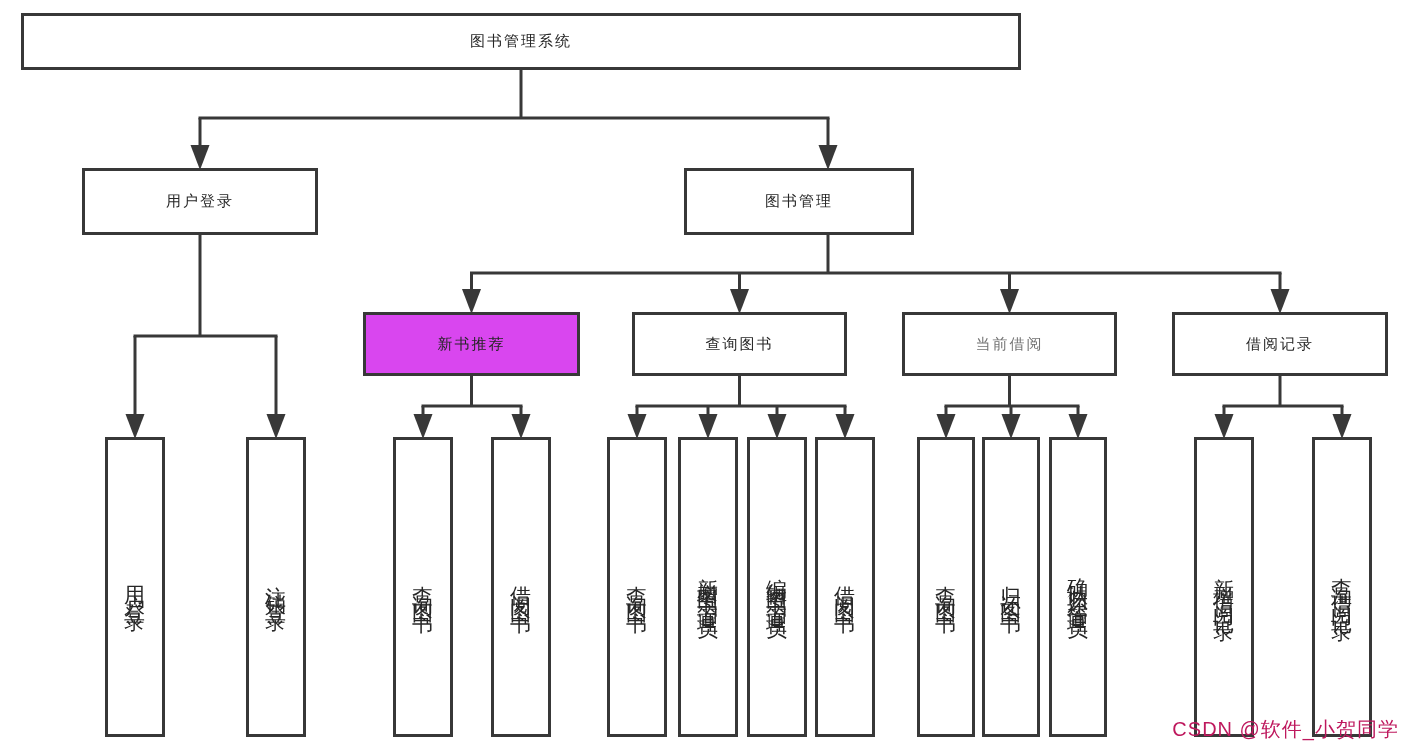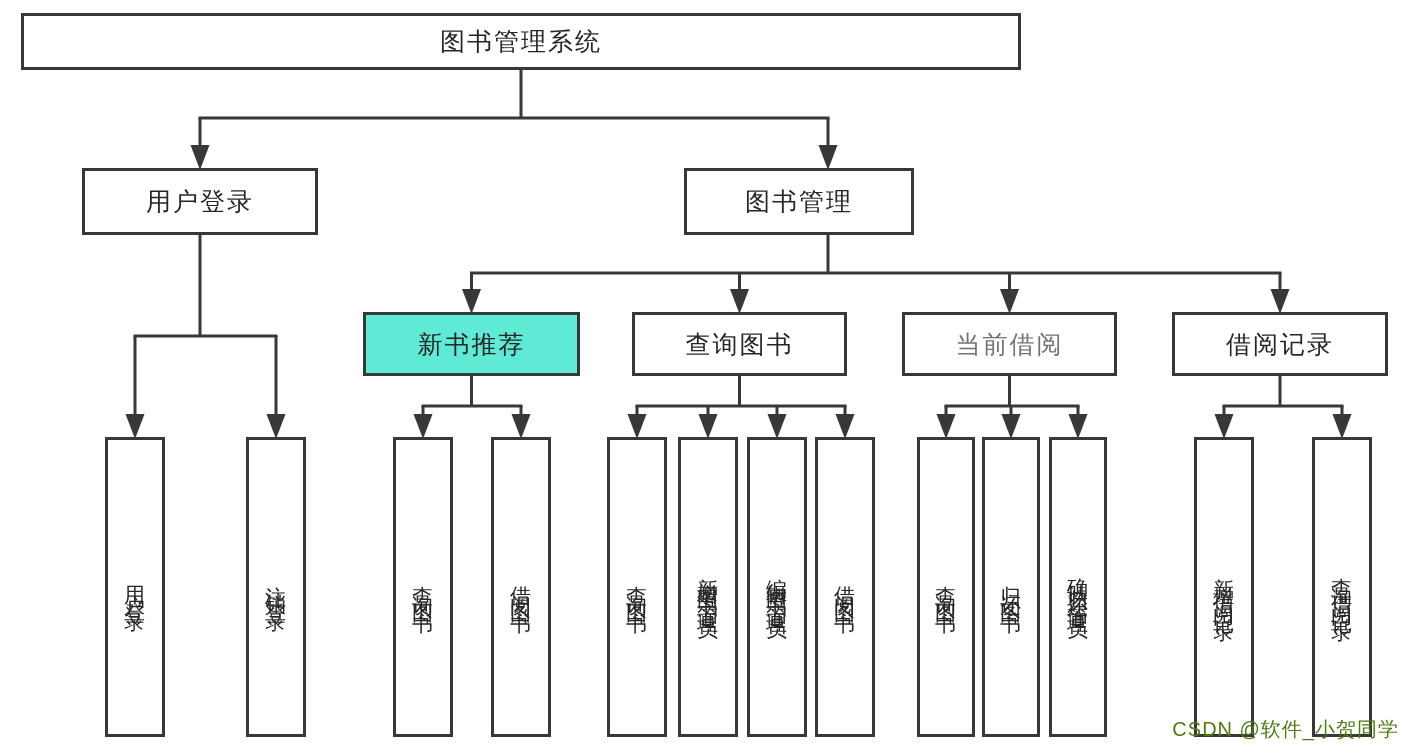--- a/index.html
+++ b/index.html
@@ -22,21 +22,21 @@
     background: #ffffff;
     display: flex;
     align-items: center;
     justify-content: center;
     z-index: 2;
   }
   .node .label {
     white-space: nowrap;
   }
   .node.h .label {
-    font-size: 25px;
+    font-size: 15px;
     letter-spacing: 2px;
   }
   .node.v .label {
     writing-mode: vertical-rl;
     text-orientation: mixed;
     font-size: 21px;
     line-height: 1;
   }
   #watermark {
     position: absolute;
@@ -99,37 +99,37 @@
       <polygon points="1001.5,414 1020.5,414 1011,439" fill="#383838"></polygon>
       <line x1="1078" y1="406" x2="1078" y2="419" stroke="#383838" stroke-width="3"></line>
       <polygon points="1068.5,414 1087.5,414 1078,439" fill="#383838"></polygon>
       <line x1="1280" y1="374" x2="1280" y2="406" stroke="#383838" stroke-width="3"></line>
       <line x1="1222.5" y1="406" x2="1343.5" y2="406" stroke="#383838" stroke-width="3"></line>
       <line x1="1224" y1="406" x2="1224" y2="419" stroke="#383838" stroke-width="3"></line>
       <polygon points="1214.5,414 1233.5,414 1224,439" fill="#383838"></polygon>
       <line x1="1342" y1="406" x2="1342" y2="419" stroke="#383838" stroke-width="3"></line>
       <polygon points="1332.5,414 1351.5,414 1342,439" fill="#383838"></polygon>
     </svg>
-  <div id="watermark" style="color: #4d7c0f;">CSDN @软件_小贺同学</div>
+  <div id="watermark" style="color: #be185d;">CSDN @软件_小贺同学</div>
 <div class="node h" style="left: 21px; top: 13px; width: 1000px; height: 57px; border: 3px solid rgb(56, 56, 56); background: rgb(255, 255, 255);">
       <span class="label" style="color: rgb(38, 38, 38);">图书管理系统</span>
     </div>
     <div class="node h" style="left: 82px; top: 168px; width: 236px; height: 67px; border: 3px solid rgb(56, 56, 56); background: rgb(255, 255, 255);">
       <span class="label" style="color: rgb(38, 38, 38);">用户登录</span>
     </div>
     <div class="node h" style="left: 684px; top: 168px; width: 230px; height: 67px; border: 3px solid rgb(56, 56, 56); background: rgb(255, 255, 255);">
       <span class="label" style="color: rgb(38, 38, 38);">图书管理</span>
     </div>
     <div class="node v" style="left: 105px; top: 437px; width: 60px; height: 300px; border: 3px solid rgb(56, 56, 56); background: rgb(255, 255, 255);">
       <span class="label" style="color: rgb(38, 38, 38); letter-spacing: 0.42em;">用户登录</span>
     </div>
     <div class="node v" style="left: 246px; top: 437px; width: 60px; height: 300px; border: 3px solid rgb(56, 56, 56); background: rgb(255, 255, 255);">
       <span class="label" style="color: rgb(38, 38, 38); letter-spacing: 0.42em;">注销登录</span>
     </div>
-    <div class="node h" style="left: 363px; top: 312px; width: 217px; height: 64px; border: 3px solid rgb(56, 56, 56); background: #5eead4;">
+    <div class="node h" style="left: 363px; top: 312px; width: 217px; height: 64px; border: 3px solid rgb(56, 56, 56); background: #d946ef;">
       <span class="label" style="color: rgb(38, 38, 38);">新书推荐</span>
     </div>
     <div class="node h" style="left: 632px; top: 312px; width: 215px; height: 64px; border: 3px solid rgb(56, 56, 56); background: rgb(255, 255, 255);">
       <span class="label" style="color: rgb(38, 38, 38);">查询图书</span>
     </div>
     <div class="node h" style="left: 902px; top: 312px; width: 215px; height: 64px; border: 3px solid rgb(56, 56, 56); background: rgb(255, 255, 255);">
       <span class="label" style="color: #737373;">当前借阅</span>
     </div>
     <div class="node h" style="left: 1172px; top: 312px; width: 216px; height: 64px; border: 3px solid rgb(56, 56, 56); background: rgb(255, 255, 255);">
       <span class="label" style="color: rgb(38, 38, 38);">借阅记录</span>

